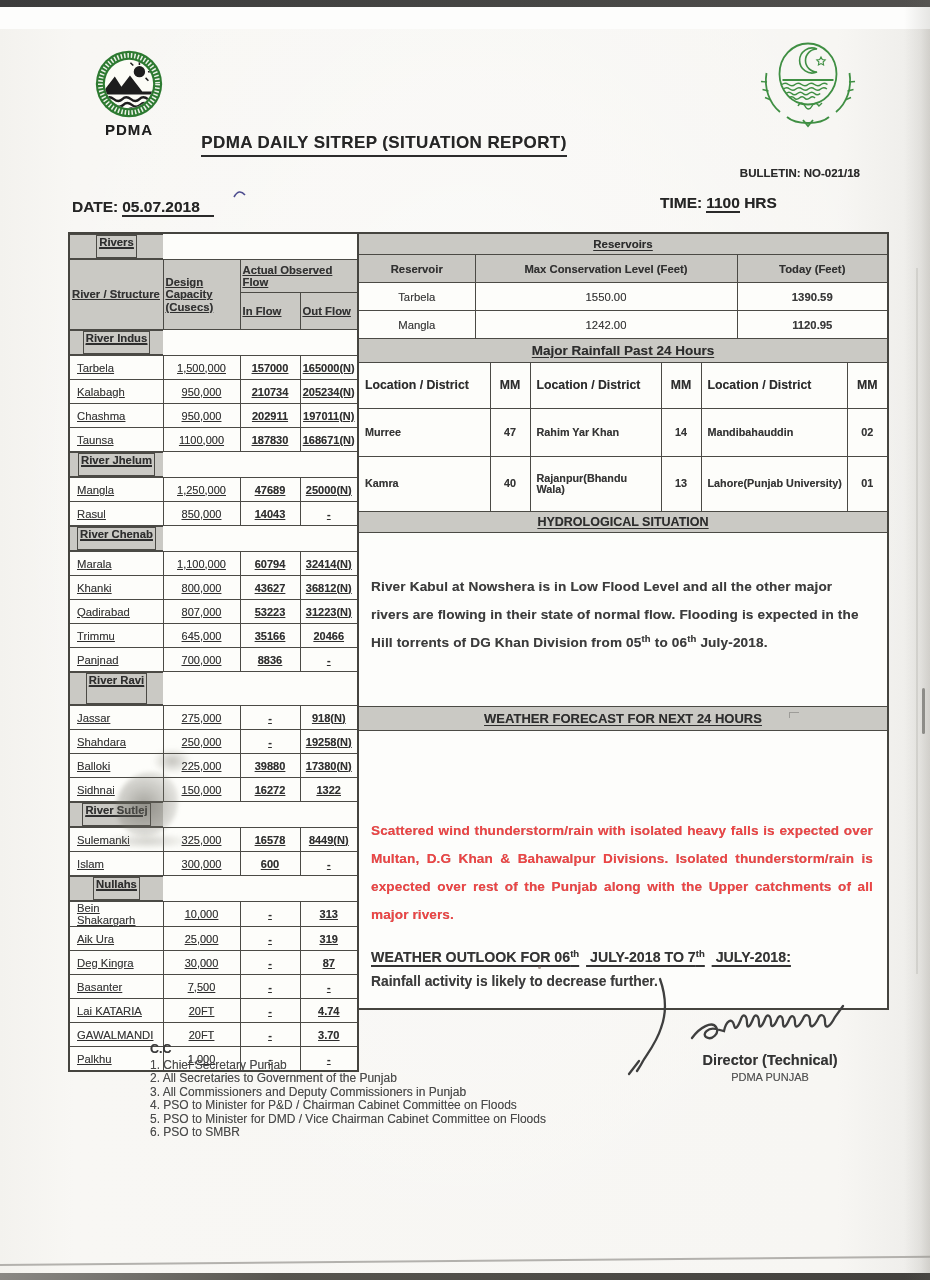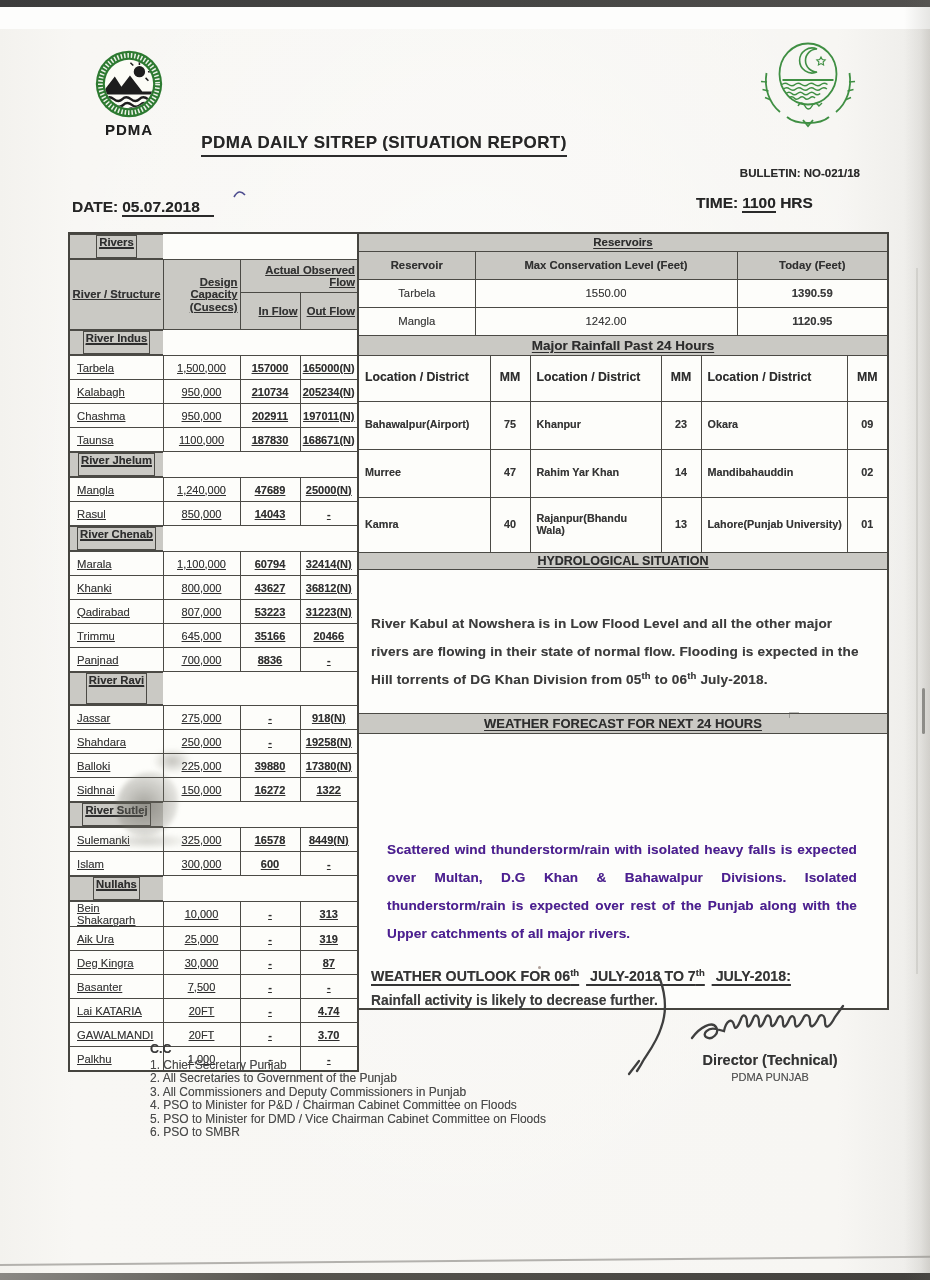--- a/index.html
+++ b/index.html
@@ -20,35 +20,35 @@
 
   
   .logo-pdma { position:absolute; left:93px; top:48px; width:72px; text-align:center; }
   .logo-pdma .lbl { font-size:15px; font-weight:700; letter-spacing:1px; color:#1e1e1e; margin-top:1px; }
   .logo-punjab { position:absolute; left:758px; top:36px; width:100px; }
   .doc-title { position:absolute; left:0; top:133px; width:768px; text-align:center; }
   .doc-title span { display:inline-block; font-size:17px; font-weight:700; letter-spacing:0.4px; color:#262626; border-bottom:2.6px solid #2c2c2c; padding-bottom:2px; }
   .bulletin { position:absolute; left:0; top:167px; width:860px; text-align:right; font-size:11.5px; font-weight:700; color:#2a2a2a; }
   .date-line { position:absolute; left:72px; top:198px; font-size:15.5px; font-weight:700; color:#252525; }
   .date-line .val { border-bottom:2.2px solid #2a2a2a; padding-right:14px; margin-left:4px; }
-  .time-line { position:absolute; left:696px; top:194px; font-size:15.5px; font-weight:700; color:#252525; }
+  .time-line { position:absolute; left:660px; top:194px; font-size:15.5px; font-weight:700; color:#252525; }
   .time-line .val { border-bottom:2.2px solid #2a2a2a; margin-left:4px; }
   .caret-mark { position:absolute; left:233px; top:188px; }
 
   
   .report { position:absolute; left:68px; top:232px; width:819px; height:778px; display:flex; }
 
   table { border-collapse:collapse; table-layout:fixed; }
   .rivers-table { width:289px; height:778px; background:#fdfdfa; flex:0 0 289px; border:2px solid #45443f;text-decoration:underline; }
   .rivers-table td { border:1.6px solid #4b4a45; font-size:11px; color:#333; padding:0 2px; overflow:hidden; }
   .rivers-table td.name { text-align:left; padding-left:7px; font-size:11.3px; color:#3a3a3a; line-height:12px; }
   .rivers-table td.cap  { text-align:center; }
   .rivers-table td.num  { text-align:center; font-weight:700; color:#303030; }
   .rivers-table tr.band td { background:#cac9c4; text-align:center; font-weight:700; text-decoration:underline; text-underline-offset:2px; color:#2e2e2e; height:21px; font-size:11.3px; }
-  .rivers-table tr.hdr td { background:#cac9c4; text-align:right; font-weight:700; color:#323232; font-size:11.3px; line-height:12.5px; }
+  .rivers-table tr.hdr td { background:#cac9c4; text-align:left; font-weight:700; color:#323232; font-size:11.3px; line-height:12.5px; }
   .rivers-table tr.hdr1 td { height:32px; }
   .rivers-table tr.hdr2 td { height:36px; }
   .rivers-table tr.data td { height:23px; }
 
   .right-panel { flex:1; display:flex; flex-direction:column; border-right:2px solid #45443f; }
   .band { background:#cac9c4; border-top:1.8px solid #4b4a45; border-bottom:1.8px solid #4b4a45; display:flex; align-items:center; justify-content:center; font-weight:700; text-decoration:underline; text-underline-offset:2px; color:#2d2d2d; }
   .band.b-res { height:20px; font-size:11.5px; border-top:2px solid #45443f; }
   .band.b-rain { height:23px; font-size:13.5px; }
   .band.b-hydro { height:20px; font-size:12.5px; }
   .band.b-fcst { height:23px; font-size:13px; }
@@ -68,21 +68,21 @@
   .rain-table tr.hdr td { font-size:12.3px; height:21px; color:#2d2d2d; }
   .rain-table td.loc { text-align:left; padding-left:6px; }
   .rain-table td.mm { text-align:center; }
   .rain-table tr.r1 td, .rain-table tr.r2 td { height:23px; }
   .rain-table tr.r3 td { height:30px; }
 
   .textbox { background:#fdfdfb; }
   .hydro-box { height:173px; padding:0 24px 0 12px; box-sizing:border-box; }
   .hydro-box p { margin:0; padding-top:40px; font-size:13.6px; font-weight:700; color:#3c3c3c; line-height:28px; letter-spacing:0.15px; }
   .fcst-box { flex:1; padding:0 14px 0 12px; box-sizing:border-box; border-bottom:2px solid #45443f; }
-  .fcst-body { margin:16px; padding-top:86px; font-size:13.6px; font-weight:700; color:#4c1d95; line-height:28px; text-align:justify; letter-spacing:0.1px; }
+  .fcst-body { margin:0; padding-top:86px; font-size:13.6px; font-weight:700; color:#ef4444; line-height:28px; text-align:justify; letter-spacing:0.1px; }
   .outlook-title { margin:20px 0 0 0; font-size:14.2px; font-weight:700; color:#343434; text-decoration:underline; text-decoration-thickness:2px; text-underline-offset:3px; }
   .outlook-title .sup { margin-right:7px; }
   .outlook-body { margin:9px 0 0 0; font-size:13.8px; font-weight:700; color:#3c3c3c; }
   .sup { vertical-align:baseline; position:relative; top:-5px; font-size:9.5px; }
 
   
   .cc-block { position:absolute; left:150px; top:1042px; font-size:12px; color:#4b4b4b; }
   .cc-label { font-weight:700; font-size:12.5px; color:#3a3a3a; margin-bottom:3px; }
   .cc-block ul { list-style:none; margin:0; padding:0; }
   .cc-block li { line-height:13.4px; margin:0; }
@@ -230,21 +230,21 @@
         <td class="cap">1100,000</td>
         <td class="num">187830</td>
         <td class="num">168671(N)</td>
           </tr>
 
       <tr class="band">
         <td colspan="4">River Jhelum</td>
           </tr>
       <tr class="data">
         <td class="name">Mangla</td>
-        <td class="cap">1,240,000</td>
+        <td class="cap">1,250,000</td>
         <td class="num">47689</td>
         <td class="num">25000(N)</td>
           </tr>
       <tr class="data">
         <td class="name">Rasul</td>
         <td class="cap">850,000</td>
         <td class="num">14043</td>
         <td class="num">-</td>
           </tr>
 
@@ -415,28 +415,20 @@
           </colgroup>
         <tbody>
             <tr class="hdr">
           <td class="loc">Location / District</td>
           <td class="mm">MM</td>
           <td class="loc">Location / District</td>
           <td class="mm">MM</td>
           <td class="loc">Location / District</td>
           <td class="mm">MM</td>
             </tr>
-        <tr class="r1">
-          <td class="loc">Bahawalpur(Airport)</td>
-          <td class="mm">75</td>
-          <td class="loc">Khanpur</td>
-          <td class="mm">23</td>
-          <td class="loc">Okara</td>
-          <td class="mm">09</td>
-            </tr>
         <tr class="r2">
           <td class="loc">Murree</td>
           <td class="mm">47</td>
           <td class="loc">Rahim Yar Khan</td>
           <td class="mm">14</td>
           <td class="loc">Mandibahauddin</td>
           <td class="mm">02</td>
             </tr>
         <tr class="r3">
           <td class="loc">Kamra</td>

